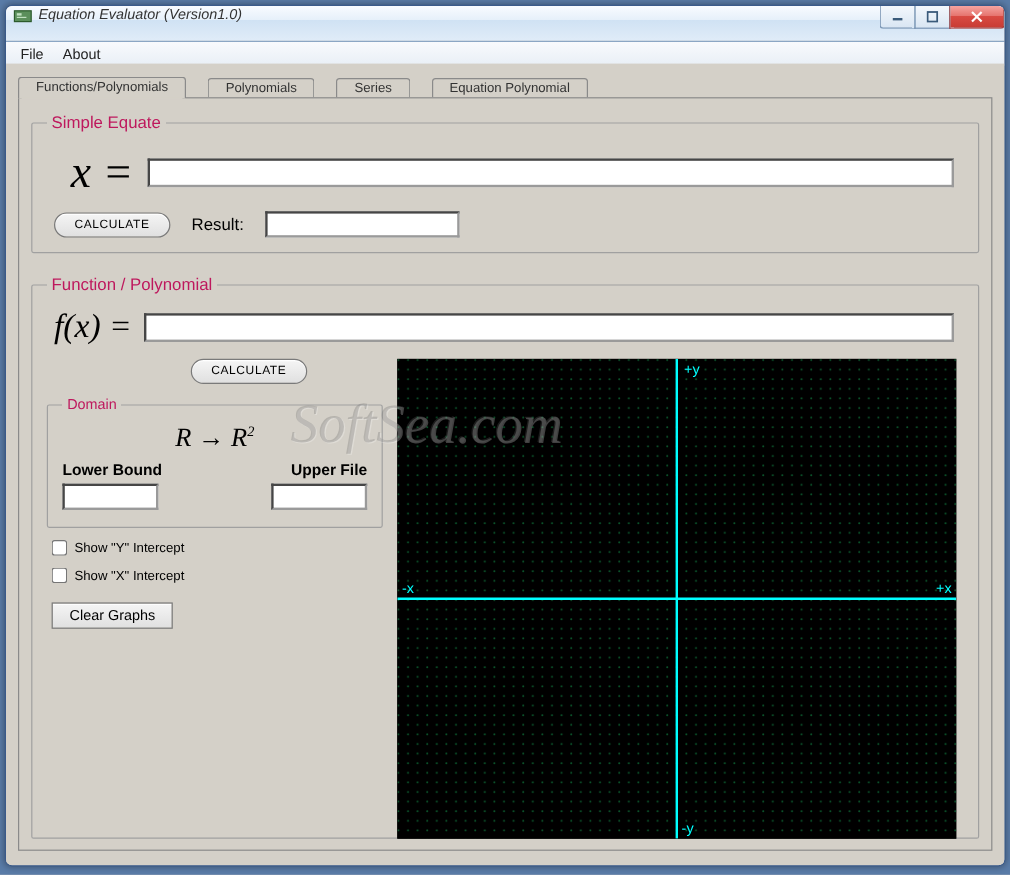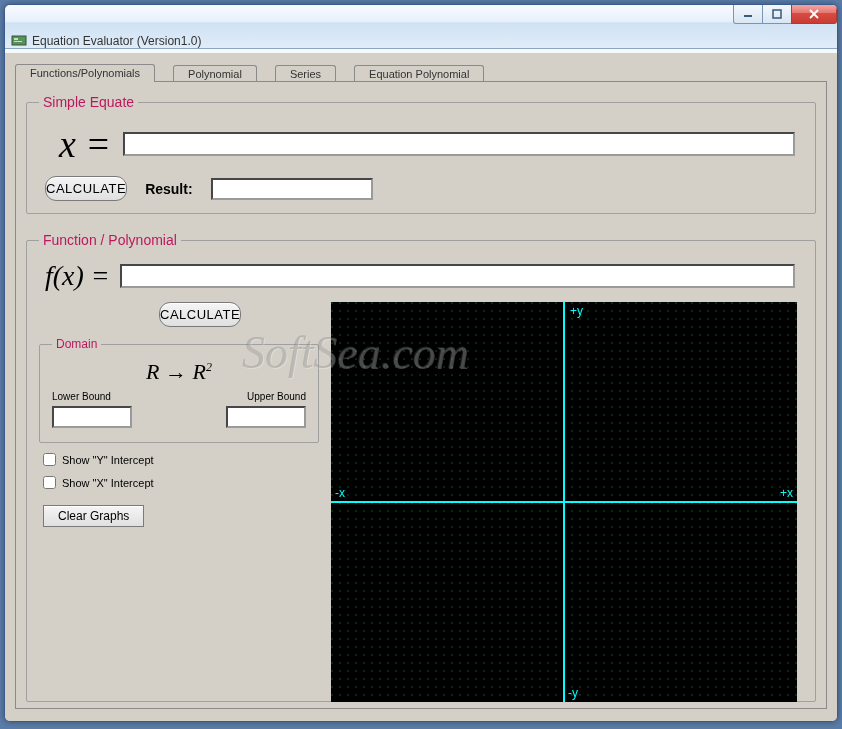--- a/index.html
+++ b/index.html
@@ -15,27 +15,28 @@
   position: absolute;
   top: 4px; left: 4px;
   width: 834px; height: 718px;
   background: #d4d0c8;
   border: 1px solid #3a5a8a;
   border-radius: 6px;
   overflow: hidden;
   box-shadow: 0 0 6px rgba(0,0,0,.35);
 }
 .titlebar {
-  height: 44px;
+  height: 30px;
   background: linear-gradient(to bottom, #f8fbff 0%, #e6f0fa 40%, #d0e2f4 41%, #e0ecf8 100%);
   border-bottom: 1px solid #8ba6c4;
   display: flex;
-  align-items: flex-end;
+  align-items: flex-start;
   padding-left: 6px;
   position: relative;
+  font-style: italic;
 }
 .titlebar-icon {
   width: 16px; height: 16px;
   margin-right: 5px;
   display: inline-block;
 }
 .title-text { font-size: 12px; color: #333; }
 .win-btns {
   position: absolute;
   right: 0; top: 0;
@@ -152,29 +153,29 @@
   margin-right: 8px;
 }
 .btn {
   background: linear-gradient(to bottom, #f5f5f5, #e0e0e0);
   border: 1px solid #7a7a7a;
   padding: 3px 14px;
   font-size: 12px;
   cursor: pointer;
   box-shadow: inset 0 1px 0 #fff;
 }
-.btn.calc { font-size: 13px; letter-spacing: 0.5px; padding: 4px 0; border-radius: 11px; }
+.btn.calc { font-size: 10px; letter-spacing: 0.5px; padding: 4px 16px; border-radius: 11px; }
 .result-row {
   margin-top: 10px;
   display: flex;
   align-items: center;
   gap: 18px;
   padding-left: 6px;
 }
-.result-lab { font-weight: bold; font-size: 14px; }
+.result-lab { font-weight: normal; font-size: 14px; }
 .result-box {
   width: 162px; height: 22px;
   border: 2px inset #9a9a9a;
   background: #fff;
 }
 .fx-box { height: 470px; }
 .fx-row {
   display: flex;
   align-items: center;
 }
@@ -203,21 +204,21 @@
 fieldset.domain legend { font-size: 12px; }
 .rr2 {
   font-family: "Times New Roman", serif;
   font-style: italic;
   font-size: 22px;
   text-align: center;
   margin-bottom: 6px;
 }
 .bounds-row { display: flex; justify-content: space-between; gap: 8px; }
 .bound-col { display: flex; flex-direction: column; gap: 4px; flex: 1; }
-.bound-lab { font-weight: normal; font-size: 10px; }
+.bound-lab { font-weight: bold; font-size: 13px; }
 .bound-in {
   width: 80px; height: 22px;
   border: 2px inset #9a9a9a;
   background: #fff;
 }
 .chk-row {
   display: flex;
   align-items: center;
   gap: 6px;
   margin: 10px 0 0 4px;
@@ -288,21 +289,21 @@
   </div>
 
   <div class="menubar">
     <div class="menu-item">File</div>
     <div class="menu-item">About</div>
   </div>
 
   <div class="client">
     <div class="tabstrip">
       <div class="tab active">Functions/Polynomials</div>
-      <div class="tab">Polynomial</div>
+      <div class="tab">Polynomials</div>
       <div class="tab">Series</div>
       <div class="tab">Equation Polynomial</div>
     </div>
 
     <div class="tab-panel">
 
       <fieldset>
         <legend>Simple Equate</legend>
         <div class="eq-row">
           <div class="xeq">x =</div>
@@ -330,21 +331,21 @@
 
             <fieldset class="domain">
               <legend>Domain</legend>
               <div class="rr2"><span style="font-style:italic">R</span> → <span style="font-style:italic">R</span><sup style="font-size:12px">2</sup></div>
               <div class="bounds-row">
                 <div class="bound-col">
                   <span class="bound-lab">Lower Bound</span>
                   <input class="bound-in" value="" style="">
                 </div>
                 <div class="bound-col" style="align-items:flex-end">
-                  <span class="bound-lab">Upper Bound</span>
+                  <span class="bound-lab">Upper File</span>
                   <input class="bound-in" value="" style="">
                 </div>
               </div>
             </fieldset>
 
             <label class="chk-row">
               <input type="checkbox" style="">
               <span>Show "Y" Intercept</span>
             </label>
             <label class="chk-row">

